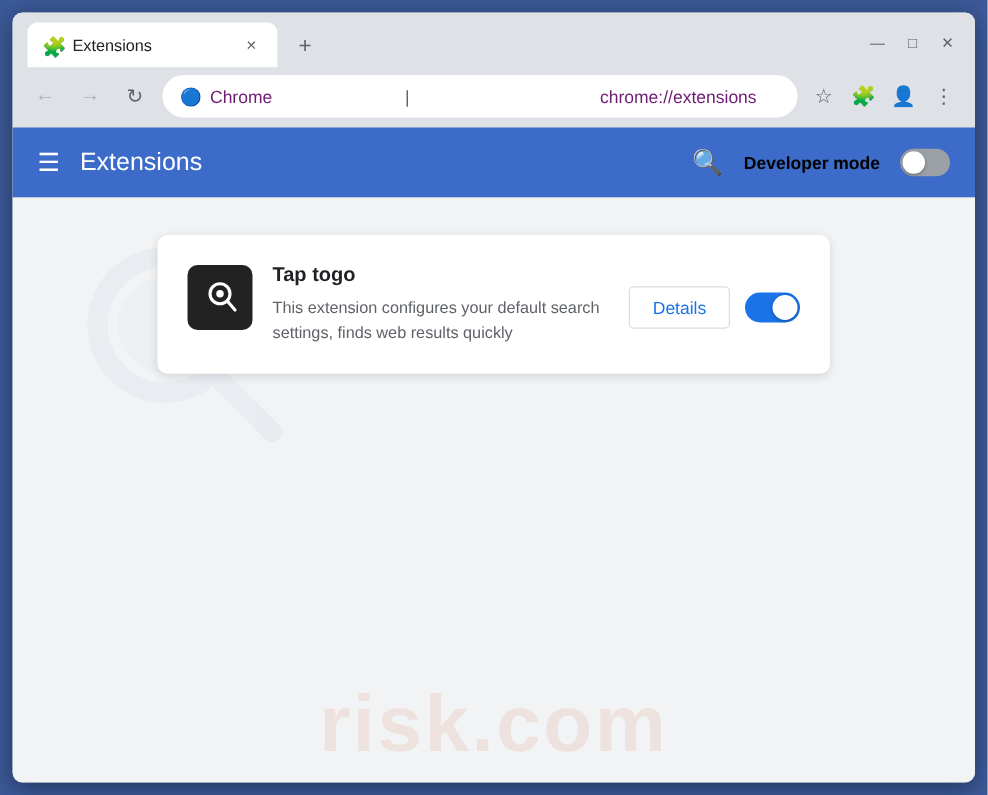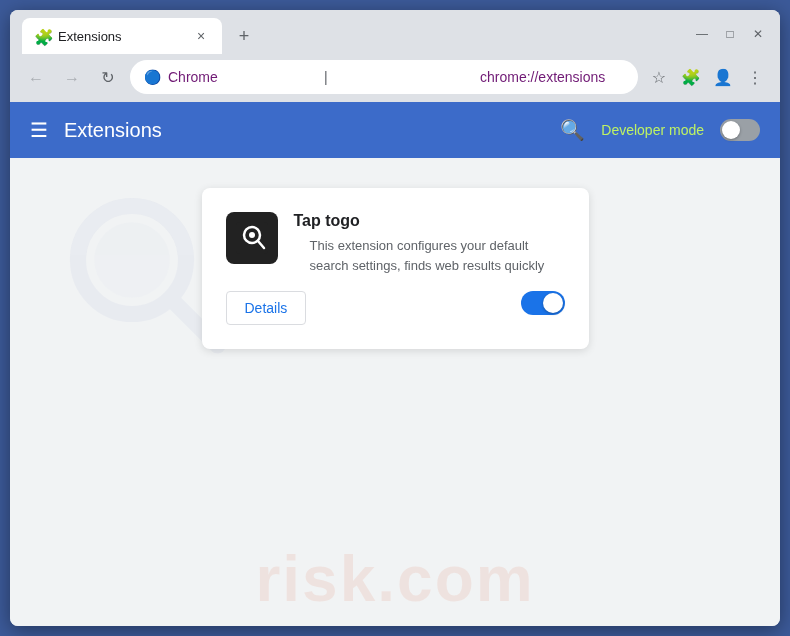--- a/index.html
+++ b/index.html
@@ -172,22 +172,23 @@
       display: flex;
       align-items: center;
       gap: 16px;
     }
     .search-icon-btn {
       color: #fff;
       font-size: 20px;
       cursor: pointer;
     }
     .dev-mode-label {
-      color: #bef264;
+      color: #000000;
       font-size: 14px;
+      font-weight: bold;
     }
     .toggle {
       width: 40px;
       height: 22px;
       border-radius: 11px;
       background: #8ab4f8;
       position: relative;
       cursor: pointer;
     }
     .toggle.off {
@@ -234,24 +235,23 @@
       height: 180px;
       position: absolute;
       top: 30px;
       left: 50px;
     }
     
     .extension-card {
       background: #fff;
       border-radius: 8px;
       padding: 24px;
-      width: 387px;
+      width: 538px;
       box-shadow: 0 2px 8px rgba(0,0,0,0.12);
       display: flex;
-      flex-direction: column;
       gap: 12px;
       position: relative;
       z-index: 1;
     }
     .extension-top {
       display: flex;
       align-items: flex-start;
       gap: 16px;
     }
     .extension-icon {
@@ -274,24 +274,24 @@
     .extension-name {
       font-size: 16px;
       font-weight: 600;
       color: #202124;
       margin-bottom: 6px;
     }
     .extension-desc {
       font-size: 13px;
       color: #5f6368;
       line-height: 1.5;
-      margin-left: 16px;
     }
     .extension-actions {
       display: flex;
+      align-items: center;
       gap: 12px;
       margin-top: 4px;
     }
     .ext-btn {
       padding: 8px 18px;
       border-radius: 4px;
       border: 1px solid #dadce0;
       background: #fff;
       font-size: 14px;
       color: #1a73e8;

